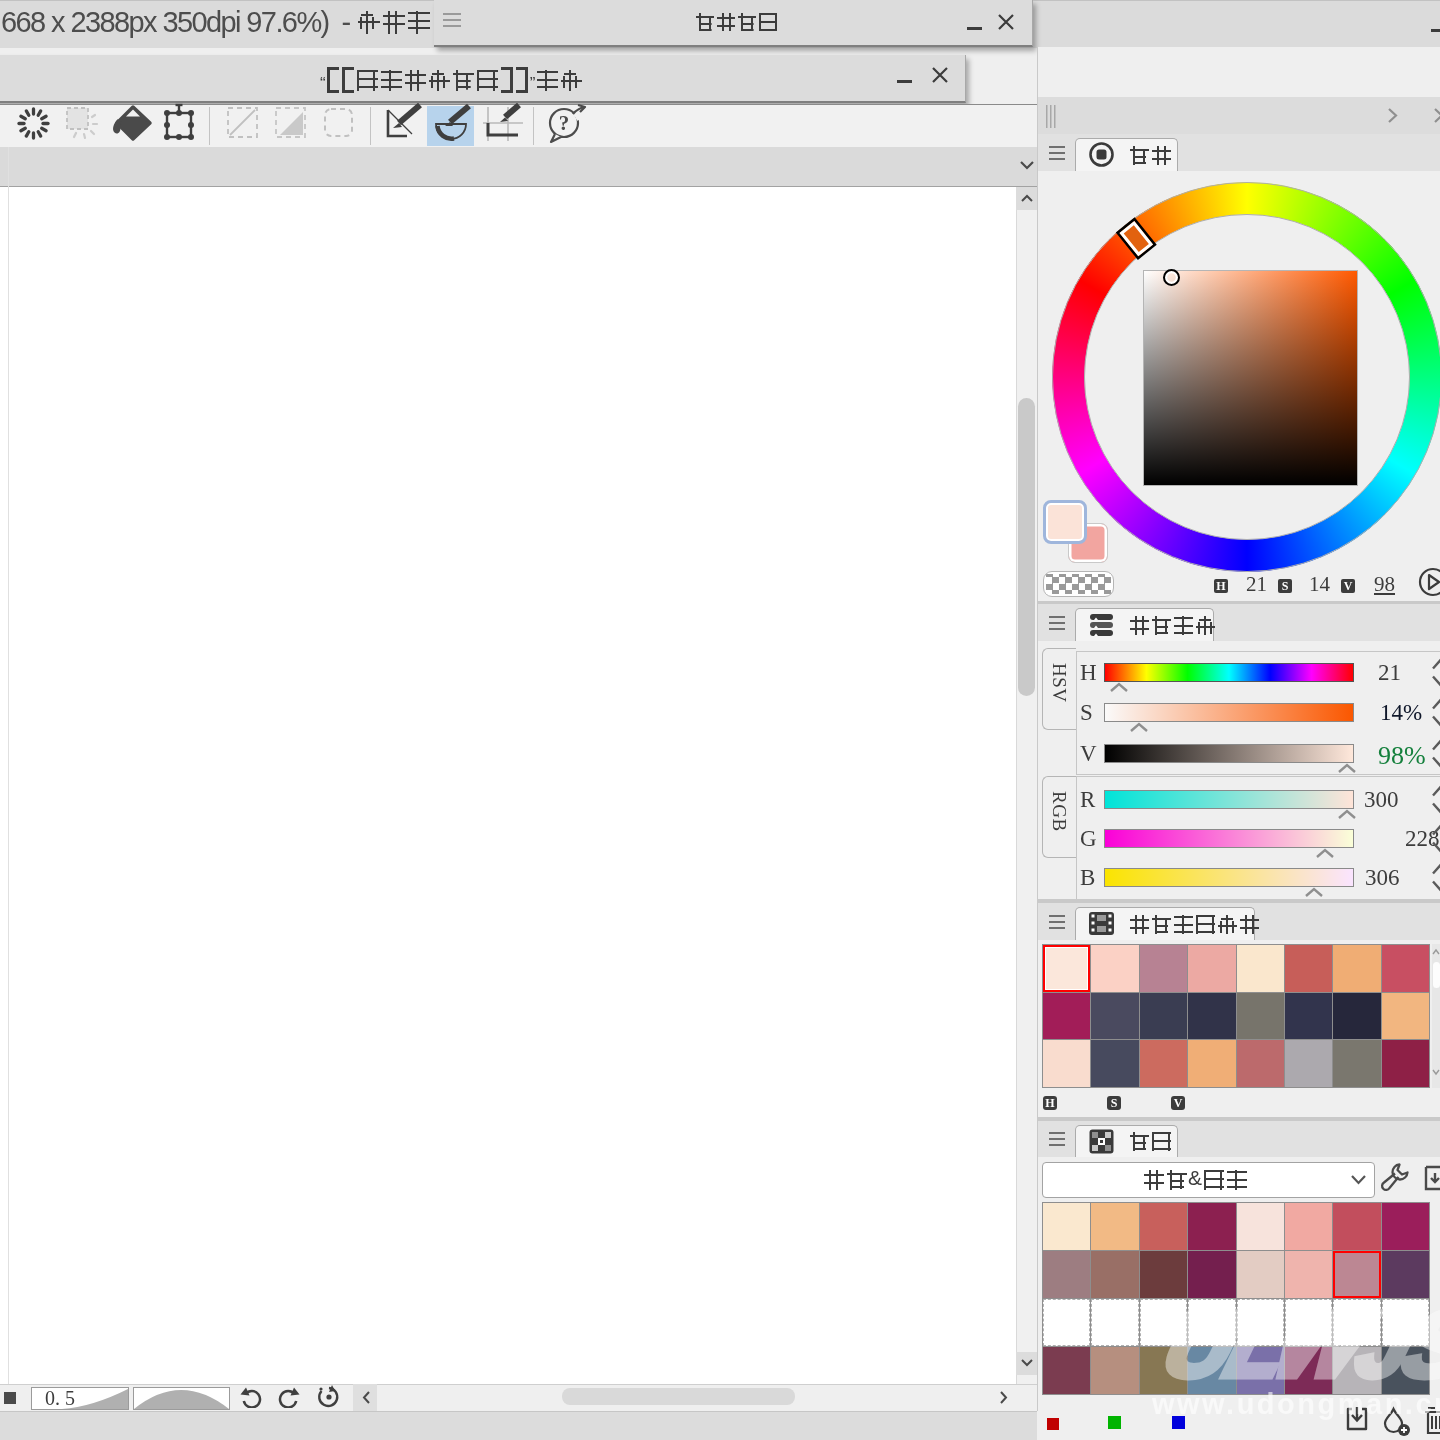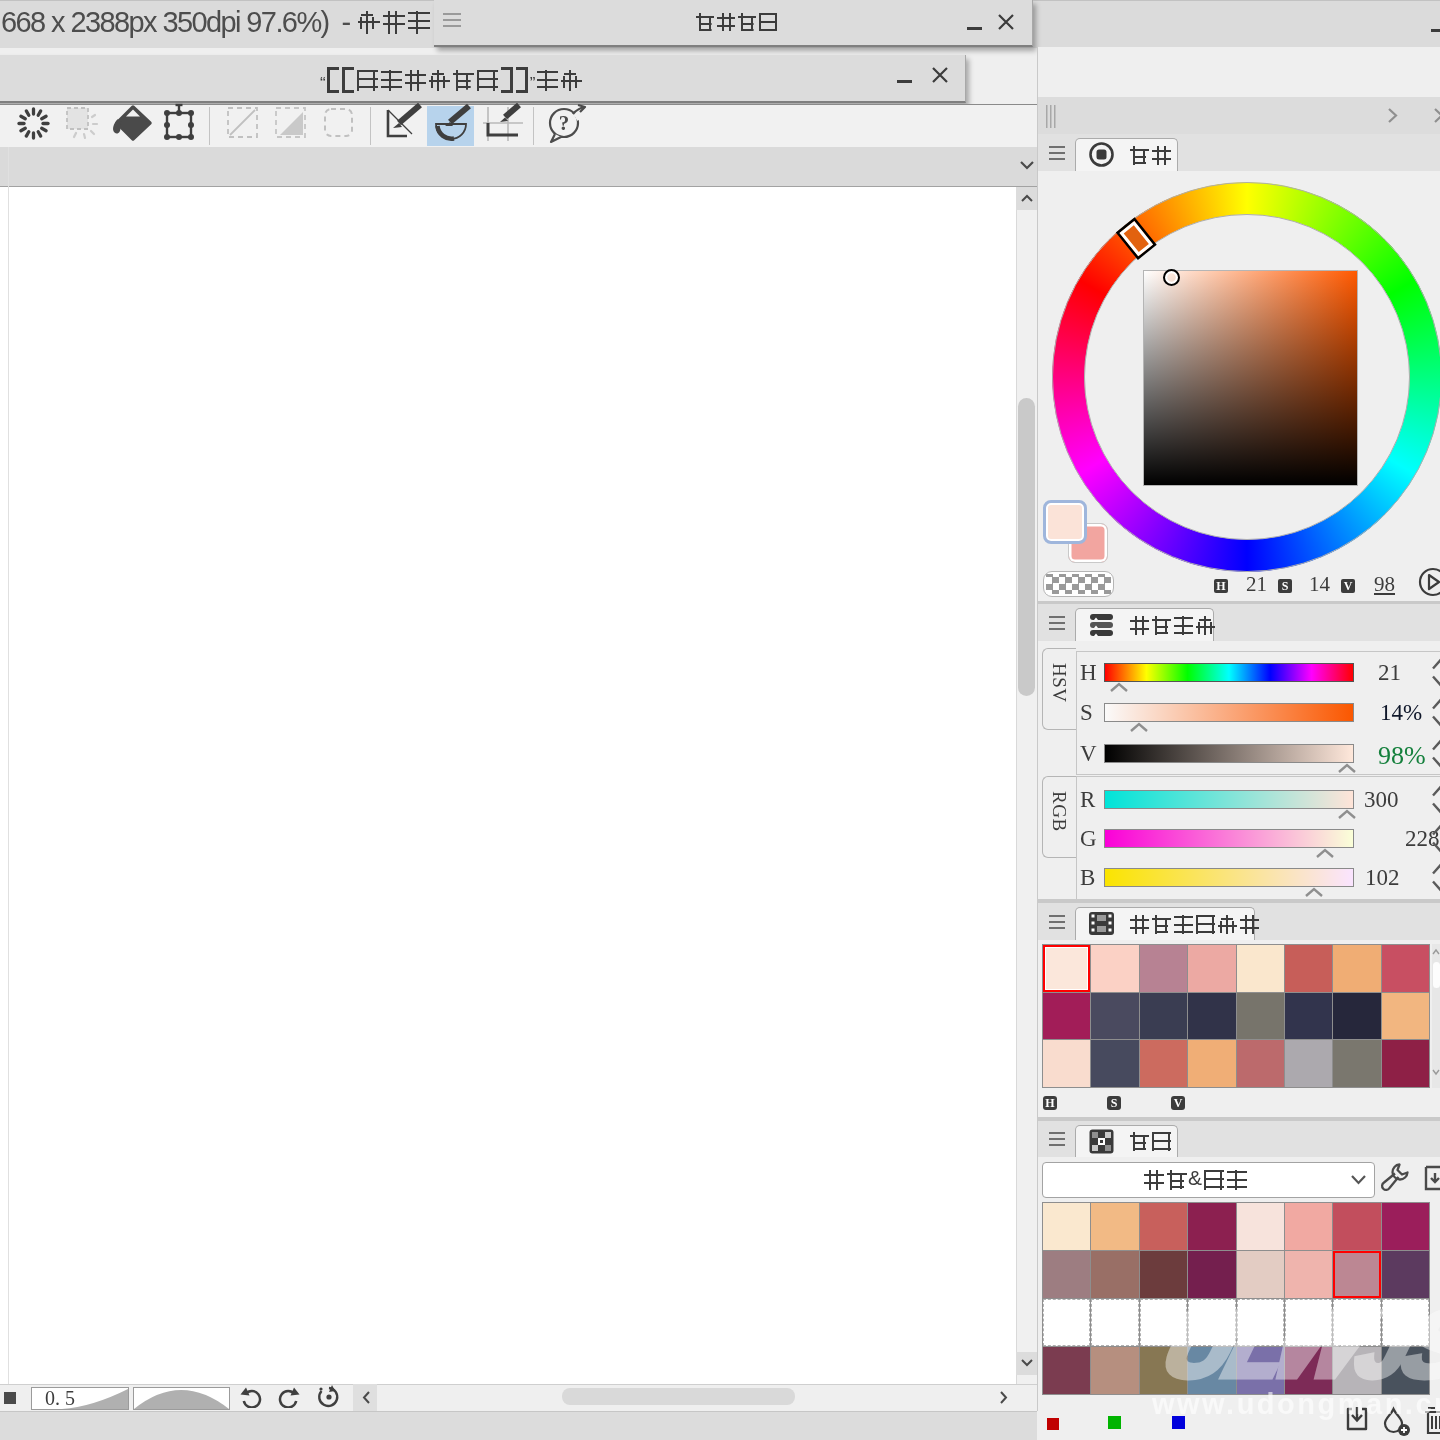--- a/index.html
+++ b/index.html
@@ -372,21 +372,21 @@
       <path d="M2 11.5 L9.5 3 L17 11.5" fill="none" stroke="#5a5a5a" stroke-width="2.4"></path>
       <path d="M2 19.5 L9.5 28 L17 19.5" fill="none" stroke="#5a5a5a" stroke-width="2.4"></path>
     </svg>
 
   <div class="abs serif" style="left:42px;top:224px;font-size:23px;color:#3c3c3c;">B</div>
   <div class="abs" style="left:66px;top:227px;width:248px;height:17px;border:1px solid #8a8a8a;
    background:linear-gradient(to right,rgb(250,228,0),rgb(250,228,255));"></div>
   <svg class="abs" style="left:266px;top:246px;" width="20" height="11">
       <path d="M2 9 L10 2 L18 9" fill="none" stroke="#8f8f8f" stroke-width="2.4"></path>
     </svg>
-  <div class="abs serif" style="left:327px;top:224px;font-size:23px;color:#3c3c3c;">102</div>
+  <div class="abs serif" style="left:327px;top:224px;font-size:23px;color:#3c3c3c;">306</div>
   <svg class="abs" style="left:393px;top:220.5px;" width="16" height="31">
       <path d="M2 11.5 L9.5 3 L17 11.5" fill="none" stroke="#5a5a5a" stroke-width="2.4"></path>
       <path d="M2 19.5 L9.5 28 L17 19.5" fill="none" stroke="#5a5a5a" stroke-width="2.4"></path>
     </svg>
 </div>
 
 <div class="abs" style="left:1038px;top:899px;width:402px;height:4px;background:#c9c9c9;"></div>
 <div class="abs" style="left:1038px;top:903px;width:402px;height:37px;background:#e1e1e1;"></div>
 <div class="abs" style="left:1075px;top:907px;width:178px;height:34px;background:#f4f4f4;border:1px solid #ababab;border-bottom:none;border-radius:5px 5px 0 0;"></div>
 <div class="abs" style="left:1049px;top:915px;width:16px;height:14px;background:

